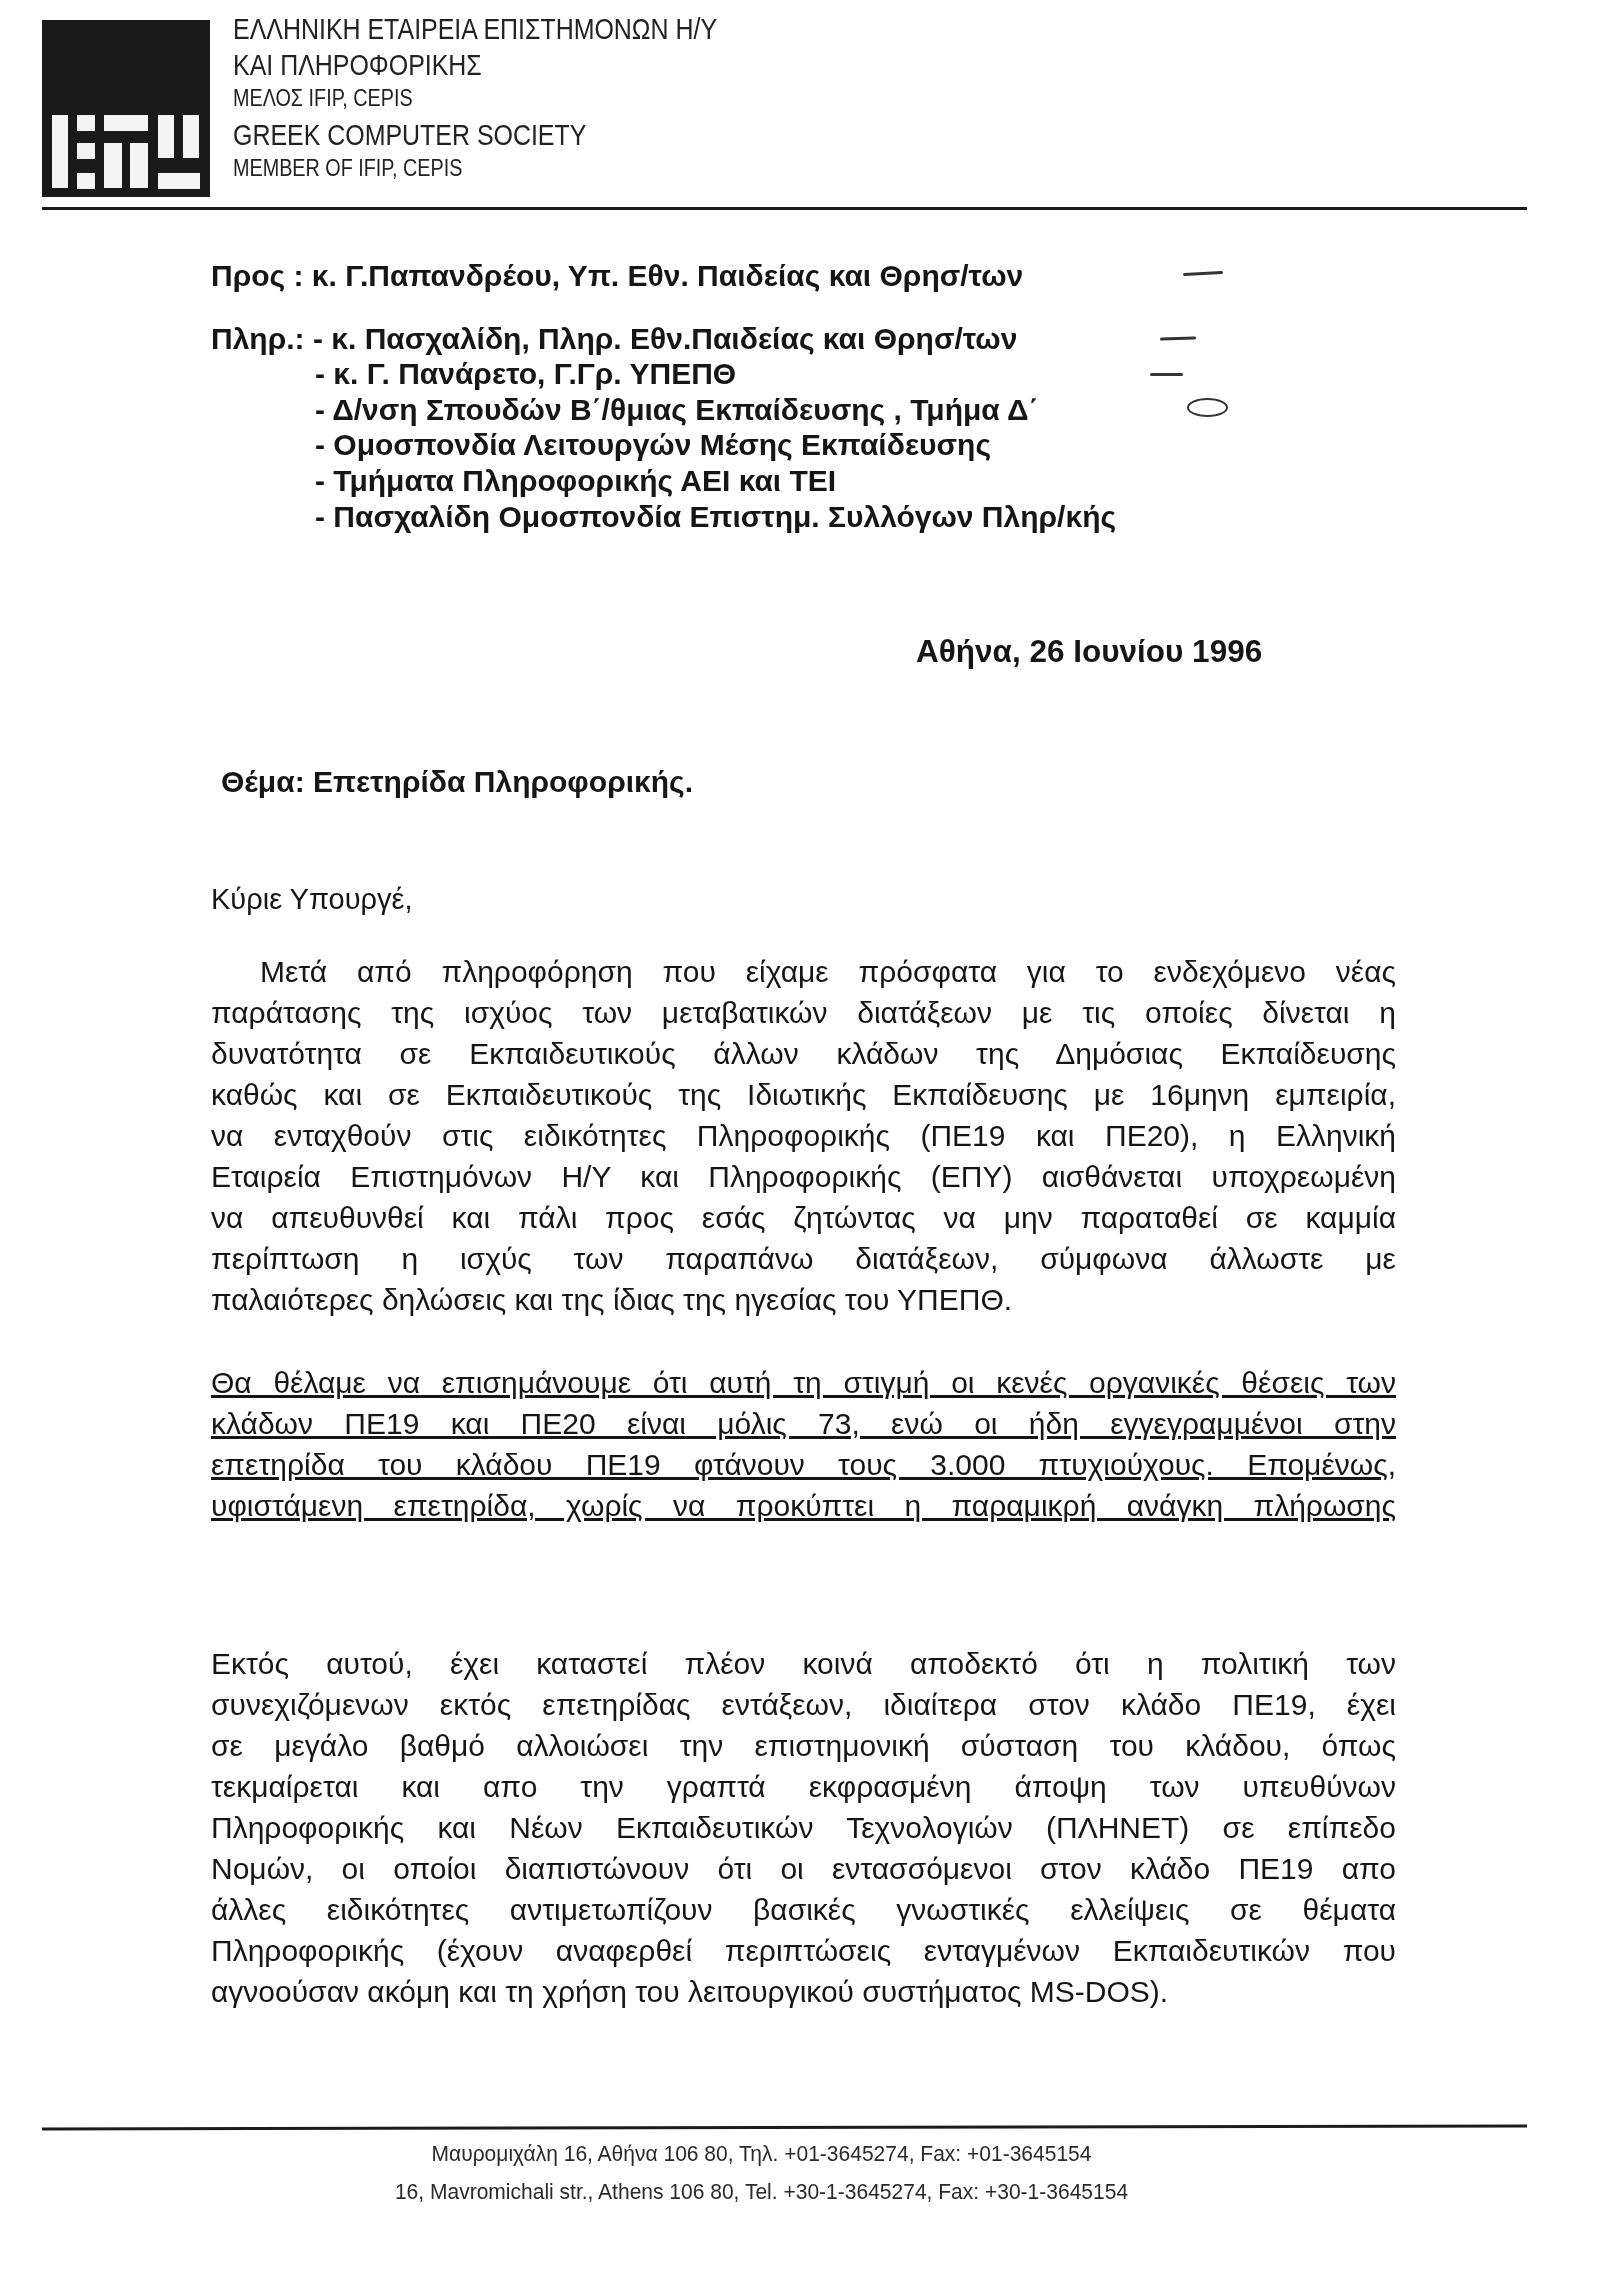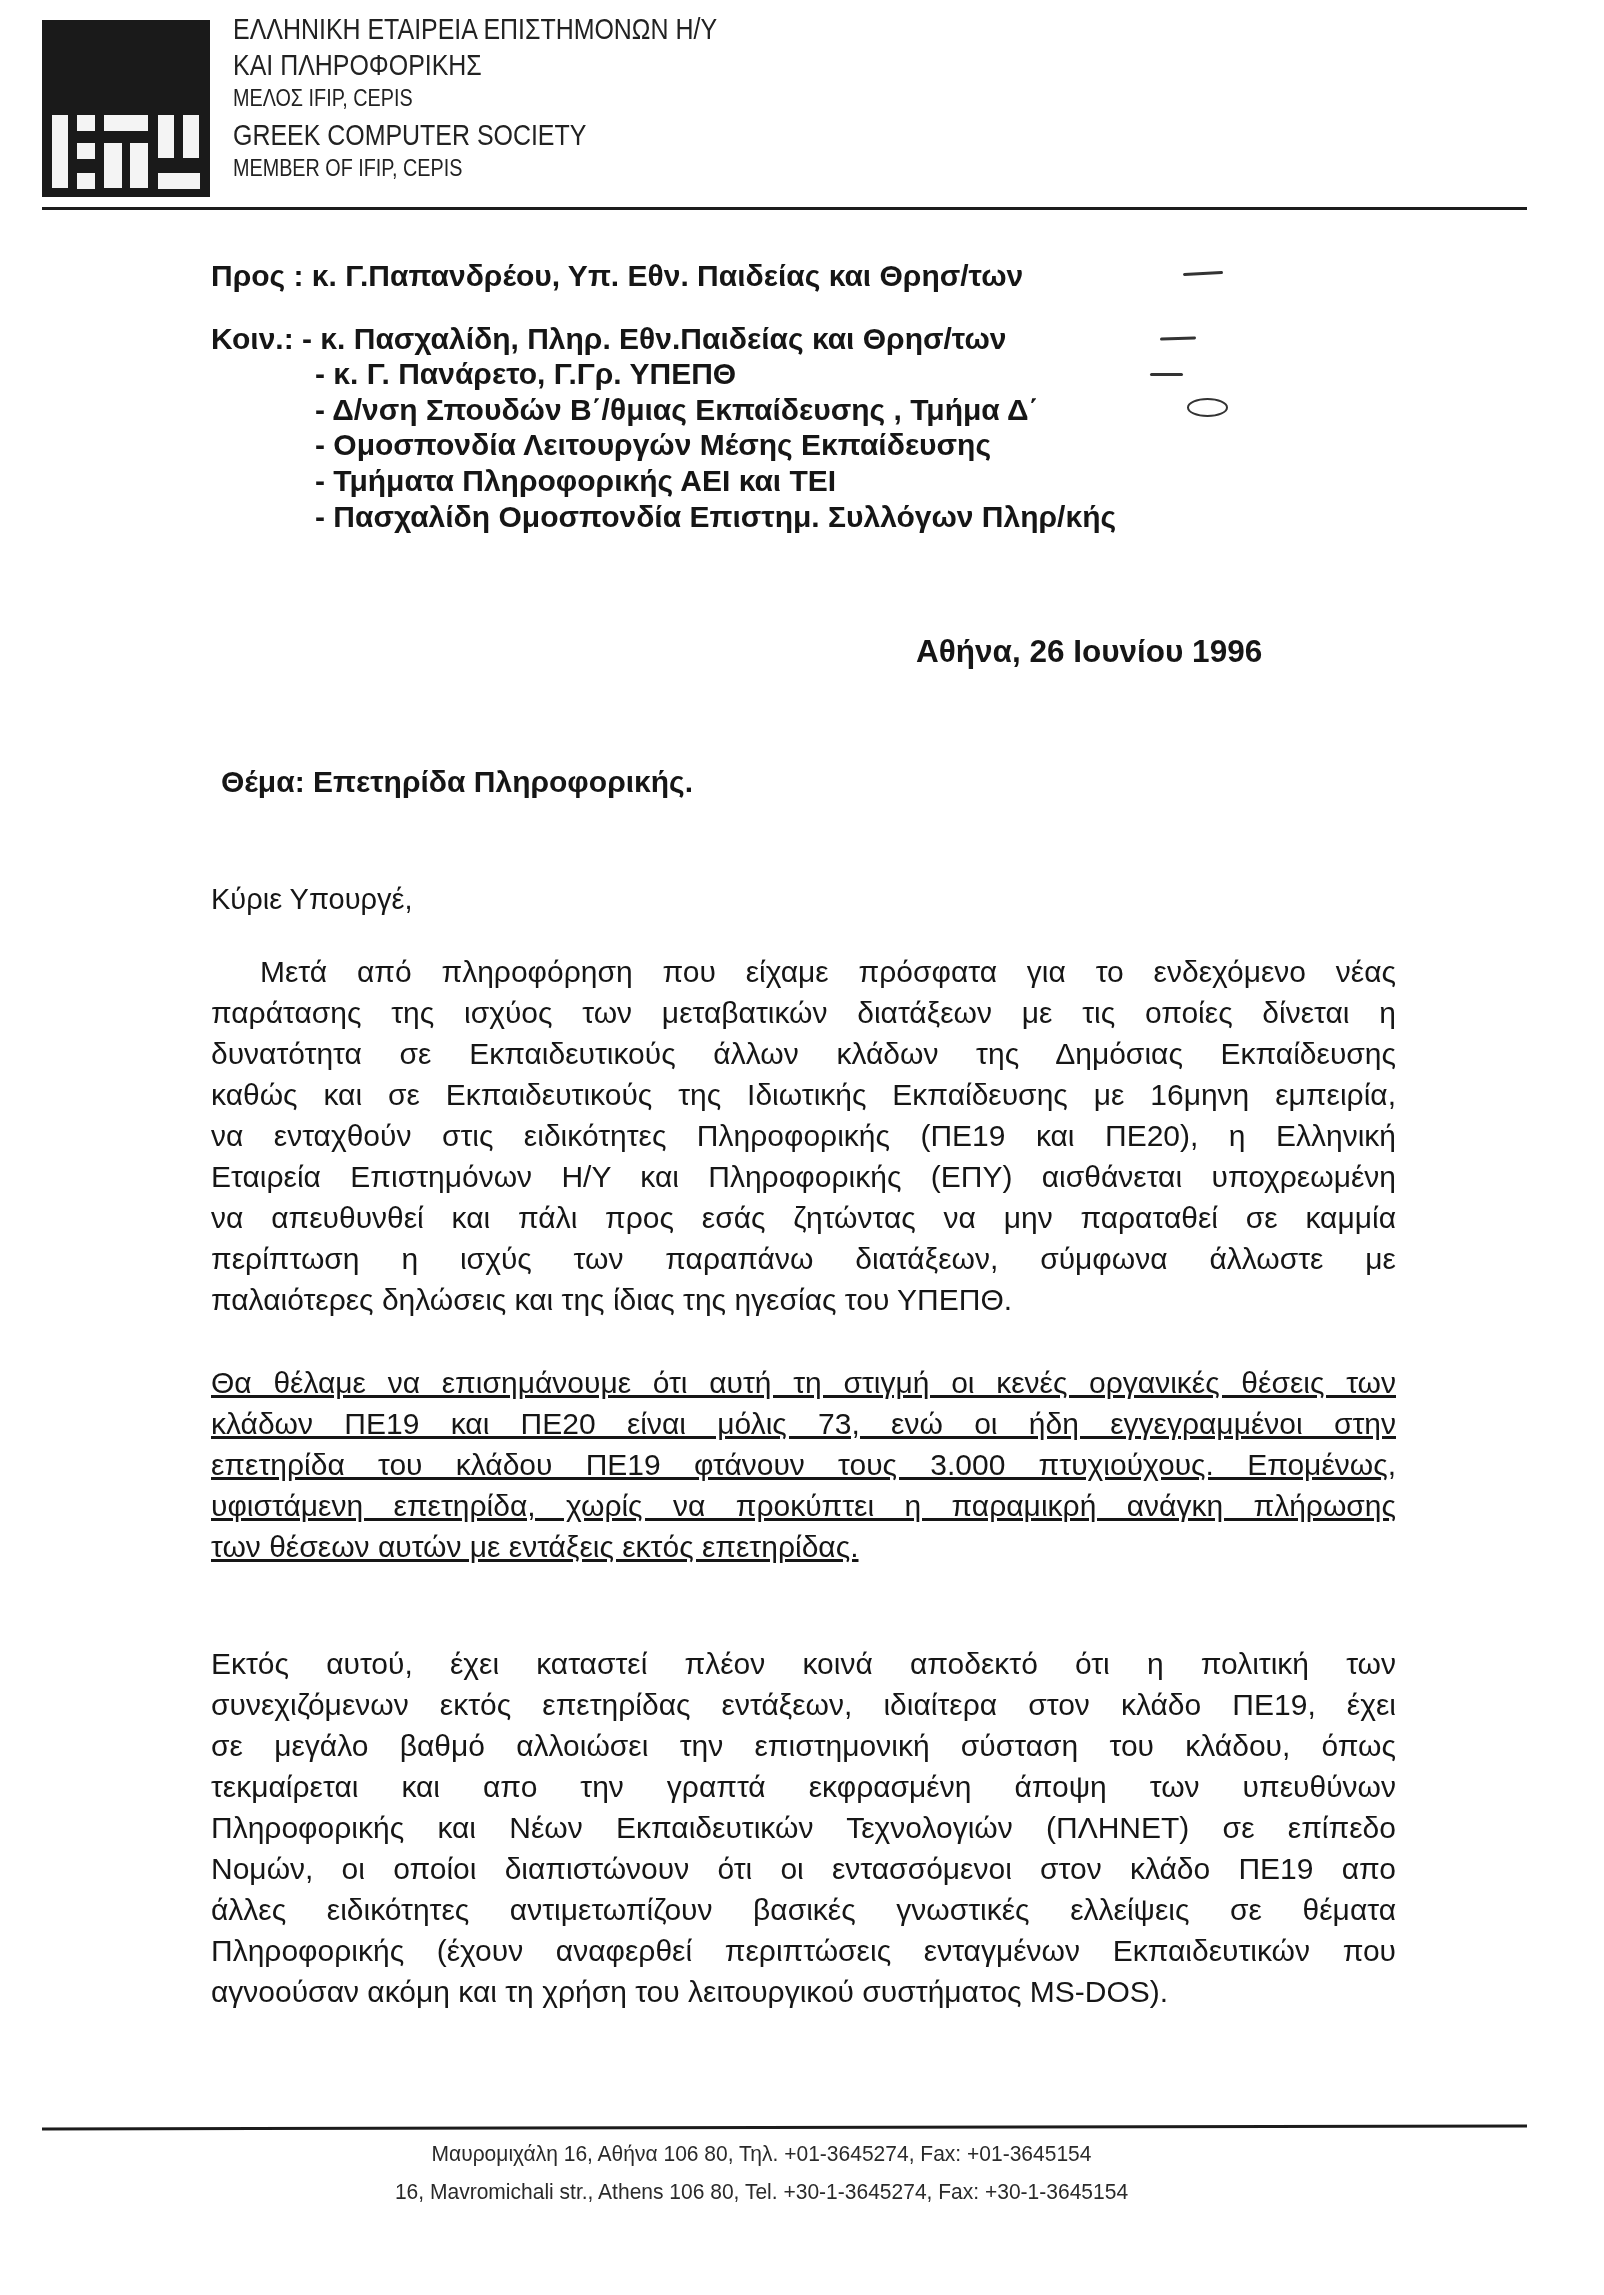--- a/index.html
+++ b/index.html
@@ -62,21 +62,21 @@
 
 <div class="abs rule hrule-top"></div>
 
 <div class="abs bold addr" style="left:211px;top:259px;">
   <span>Προς :</span>
   <span>κ. Γ.Παπανδρέου, Υπ. Εθν. Παιδείας και Θρησ/των</span>
 </div>
 <div class="scribble" style="left:1183px;top:272px;width:40px;transform:rotate(-3deg);"></div>
 
 <div class="abs bold addr" style="left:211px;top:322px;">
-  <span>Κοιν.:</span>
+  <span>Πληρ.:</span>
   <span>- κ. Πασχαλίδη, Πληρ. Εθν.Παιδείας και Θρησ/των</span>
 </div>
 <div class="scribble" style="left:1160px;top:337px;width:36px;transform:rotate(-2deg);"></div>
 <div class="abs bold addr" style="left:315px;top:357px;">- κ. Γ. Πανάρετο, Γ.Γρ. ΥΠΕΠΘ</div>
 <div class="scribble" style="left:1150px;top:373px;width:33px;"></div>
 <div class="abs bold addr" style="left:315px;top:393px;">- Δ/νση Σπουδών Β΄/θμιας Εκπαίδευσης , Τμήμα Δ΄</div>
 <div class="scribble-o" style="left:1187px;top:398px;"></div>
 <div class="abs bold addr" style="left:315px;top:428px;">- Ομοσπονδία Λειτουργών Μέσης Εκπαίδευσης</div>
 <div class="abs bold addr" style="left:315px;top:464px;">- Τμήματα Πληροφορικής ΑΕΙ και ΤΕΙ</div>
 <div class="abs bold addr" style="left:315px;top:500px;">- Πασχαλίδη Ομοσπονδία Επιστημ. Συλλόγων Πληρ/κής</div>
@@ -97,21 +97,20 @@
   <span class="ln">να απευθυνθεί και πάλι προς εσάς ζητώντας να μην παραταθεί σε καμμία</span>
   <span class="ln">περίπτωση η ισχύς των παραπάνω διατάξεων, σύμφωνα άλλωστε με</span>
   <span class="ln last">παλαιότερες δηλώσεις και της ίδιας της ηγεσίας του ΥΠΕΠΘ.</span>
 </div>
 
 <div class="para" style="top:1362px;text-decoration:underline;">
   <span class="ln">Θα θέλαμε να επισημάνουμε ότι αυτή τη στιγμή οι κενές οργανικές θέσεις των</span>
   <span class="ln">κλάδων ΠΕ19 και ΠΕ20 είναι μόλις 73, ενώ οι ήδη εγγεγραμμένοι στην</span>
   <span class="ln">επετηρίδα του κλάδου ΠΕ19 φτάνουν τους 3.000 πτυχιούχους. Επομένως,</span>
   <span class="ln">υφιστάμενη επετηρίδα, χωρίς να προκύπτει η παραμικρή ανάγκη πλήρωσης</span>
-  <span class="ln last">των θέσεων αυτών με εντάξεις εκτός επετηρίδας.</span>
 </div>
 
 <div class="para" style="top:1643px;">
   <span class="ln">Εκτός αυτού, έχει καταστεί πλέον κοινά αποδεκτό ότι η πολιτική των</span>
   <span class="ln">συνεχιζόμενων εκτός επετηρίδας εντάξεων, ιδιαίτερα στον κλάδο ΠΕ19, έχει</span>
   <span class="ln">σε μεγάλο βαθμό αλλοιώσει την επιστημονική σύσταση του κλάδου, όπως</span>
   <span class="ln">τεκμαίρεται και απο την γραπτά εκφρασμένη άποψη των υπευθύνων</span>
   <span class="ln">Πληροφορικής και Νέων Εκπαιδευτικών Τεχνολογιών (ΠΛΗΝΕΤ) σε επίπεδο</span>
   <span class="ln">Νομών, οι οποίοι διαπιστώνουν ότι οι εντασσόμενοι στον κλάδο ΠΕ19 απο</span>
   <span class="ln">άλλες ειδικότητες αντιμετωπίζουν βασικές γνωστικές ελλείψεις σε θέματα</span>

